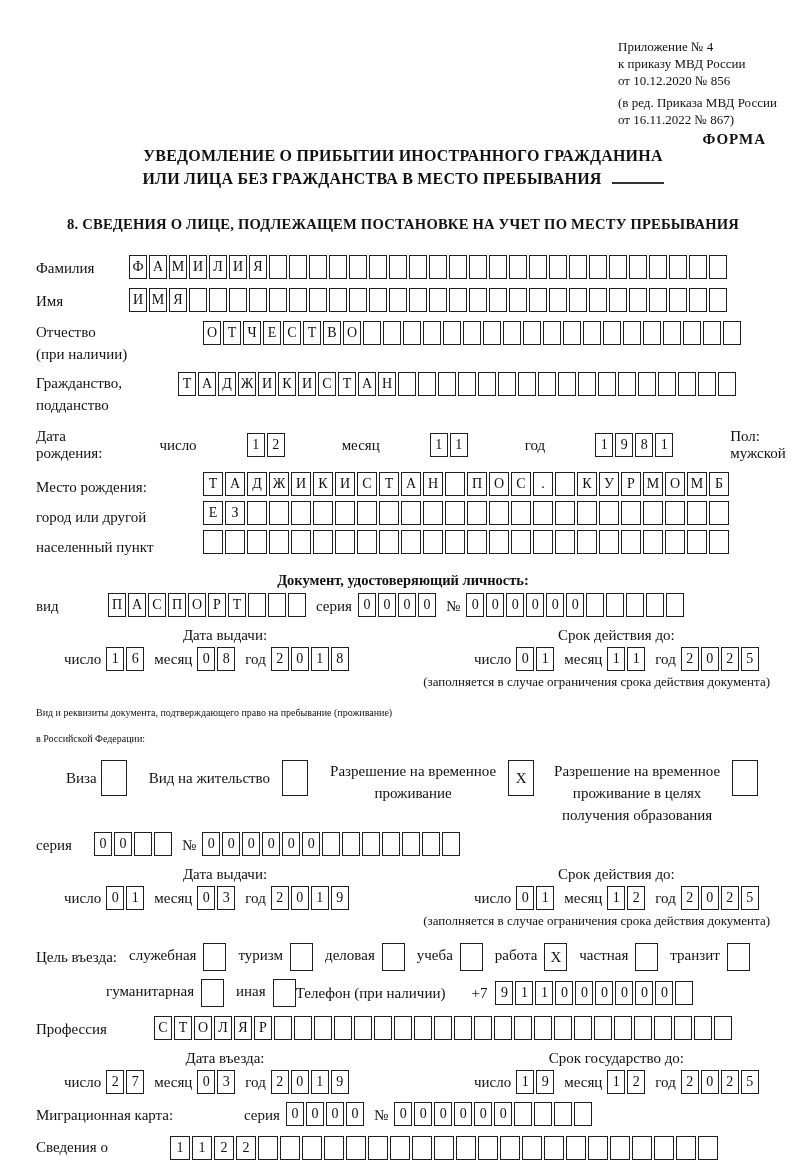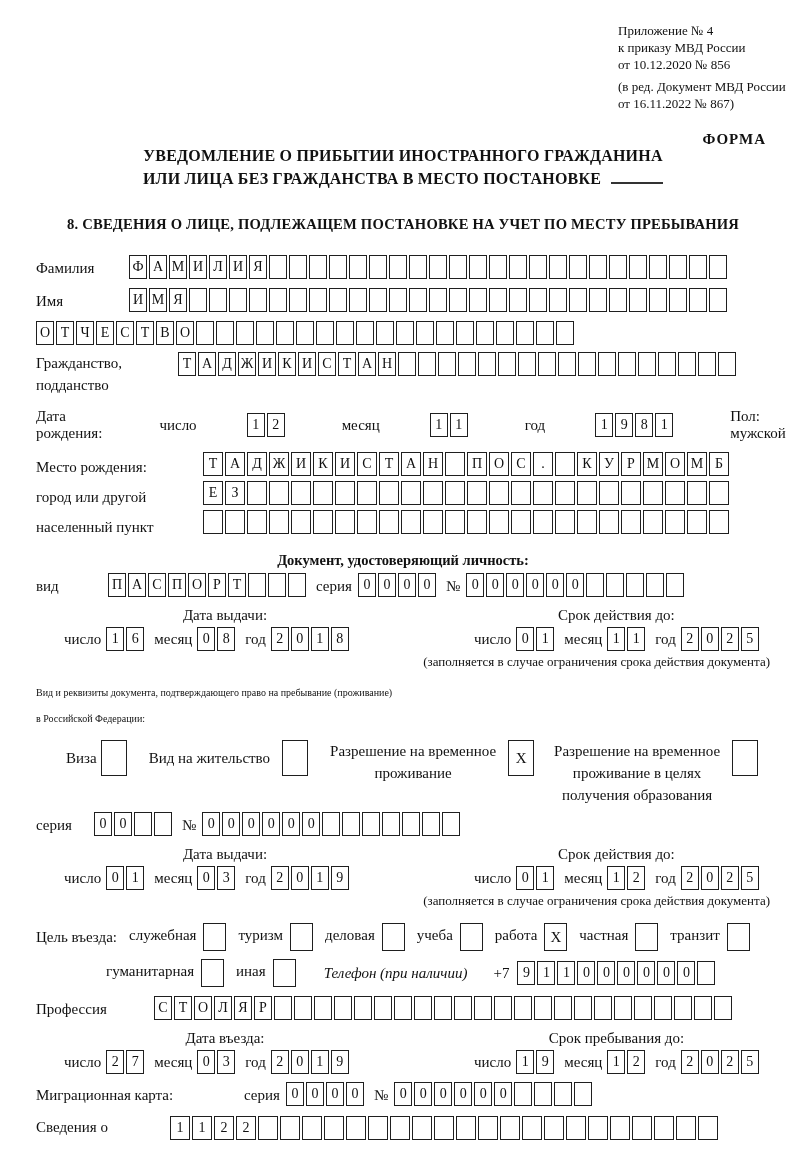--- a/index.html
+++ b/index.html
@@ -1,21 +1,21 @@
 <!DOCTYPE html>
 <html><head>
 <meta charset="utf-8">
 <style>
   html,body{margin:0;padding:0;background:#fff;}
   body{width:800px;height:1163px;overflow:hidden;color:#111;
        font-family:"Liberation Serif","DejaVu Serif",serif;}
   .page{position:relative;padding:36px 30px 0 36px;width:734px;}
 
   
-  .appendix{position:absolute;left:618px;top:22px;font-size:13px;line-height:17px;white-space:nowrap;}
+  .appendix{position:absolute;left:618px;top:38px;font-size:13px;line-height:17px;white-space:nowrap;}
   .appendix .amend{margin-top:5px;}
   .forma{position:absolute;right:34px;top:131px;font-weight:bold;font-size:15px;letter-spacing:1px;}
 
   .title{margin-top:108px;text-align:center;font-weight:bold;font-size:16px;line-height:23px;letter-spacing:.2px;}
   .title-blank{display:inline-block;width:52px;border-bottom:2.5px solid #333;margin-left:10px;vertical-align:baseline;}
   .section-heading{margin-top:26px;text-align:center;font-weight:bold;font-size:14.6px;letter-spacing:.2px;}
 
   
   .cells{display:inline-flex;flex-wrap:nowrap;gap:2px;vertical-align:middle;}
   .cell{display:inline-block;box-sizing:content-box;width:16px;height:22px;border:1.5px solid #1f1f1f;
@@ -66,40 +66,40 @@
   .opt-multi{display:flex;align-items:flex-start;}
   .opt-text{text-align:center;line-height:22px;}
   .permit-row .checkbox{margin-left:12px;}
   .opt-multi .checkbox{margin-top:0;}
 
   
   .purpose-line{display:flex;align-items:center;font-size:15px;margin-top:14px;flex-wrap:nowrap;}
   .purpose-line .opt-label{margin:0 7px 0 12px;}
   .purpose-line .lead{margin-left:0;}
   .purpose2{margin-left:70px;margin-top:8px;}
-  .phone-label{margin-left:28px;font-style:italic;}
+  .phone-label{}
   .phone-prefix{margin:0 8px 0 26px;}
 </style>
 </head>
 <body>
 
 <div class="page">
 
   <div class="appendix">
     <div>Приложение № 4</div>
     <div>к приказу МВД России</div>
     <div>от 10.12.2020 № 856</div>
-    <div class="amend">(в ред. Документ МВД России</div>
+    <div class="amend">(в ред. Приказа МВД России</div>
     <div>от 16.11.2022 № 867)</div>
   </div>
   <div class="forma">ФОРМА</div>
 
   <div class="title">
     <div>УВЕДОМЛЕНИЕ О ПРИБЫТИИ ИНОСТРАННОГО ГРАЖДАНИНА</div>
-    <div><span>ИЛИ ЛИЦА БЕЗ ГРАЖДАНСТВА В МЕСТО ПОСТАНОВКЕ</span><span class="title-blank"></span></div>
+    <div><span>ИЛИ ЛИЦА БЕЗ ГРАЖДАНСТВА В МЕСТО ПРЕБЫВАНИЯ</span><span class="title-blank"></span></div>
   </div>
 
   <div class="section-heading">8. СВЕДЕНИЯ О ЛИЦЕ, ПОДЛЕЖАЩЕМ ПОСТАНОВКЕ НА УЧЕТ ПО МЕСТУ ПРЕБЫВАНИЯ</div>
 
   <div class="frow" style="margin-top:22px">
     <span class="flabel w-surname">Фамилия</span>
     <span class="cells">
         <span class="cell">Ф</span>
         <span class="cell">А</span>
         <span class="cell">М</span>
@@ -163,20 +163,24 @@
         <span class="cell"></span>
         <span class="cell"></span>
         <span class="cell"></span>
         <span class="cell"></span>
         <span class="cell"></span>
         <span class="cell"></span>
       </span>
   </div>
 
   <div class="frow">
+    <span class="flabel w-patr">
+      <div class="l2">Отчество</div>
+      <div class="l2">(при наличии)</div>
+    </span>
     <span class="cells">
         <span class="cell">О</span>
         <span class="cell">Т</span>
         <span class="cell">Ч</span>
         <span class="cell">Е</span>
         <span class="cell">С</span>
         <span class="cell">Т</span>
         <span class="cell">В</span>
         <span class="cell">О</span>
         <span class="cell"></span>
@@ -617,21 +621,21 @@
         <span class="dl">год</span>
         <span class="cells">
             <span class="cell">2</span>
             <span class="cell">0</span>
             <span class="cell">1</span>
             <span class="cell">9</span>
           </span>
       </div>
     </div>
     <div class="dc dc2">
-      <div class="dhead">Срок пребывания до:</div>
+      <div class="dhead">Срок государство до:</div>
       <div class="dateline">
         <span class="dl first">число</span>
         <span class="cells">
             <span class="cell">1</span>
             <span class="cell">9</span>
           </span>
         <span class="dl">месяц</span>
         <span class="cells">
             <span class="cell">1</span>
             <span class="cell">2</span>

